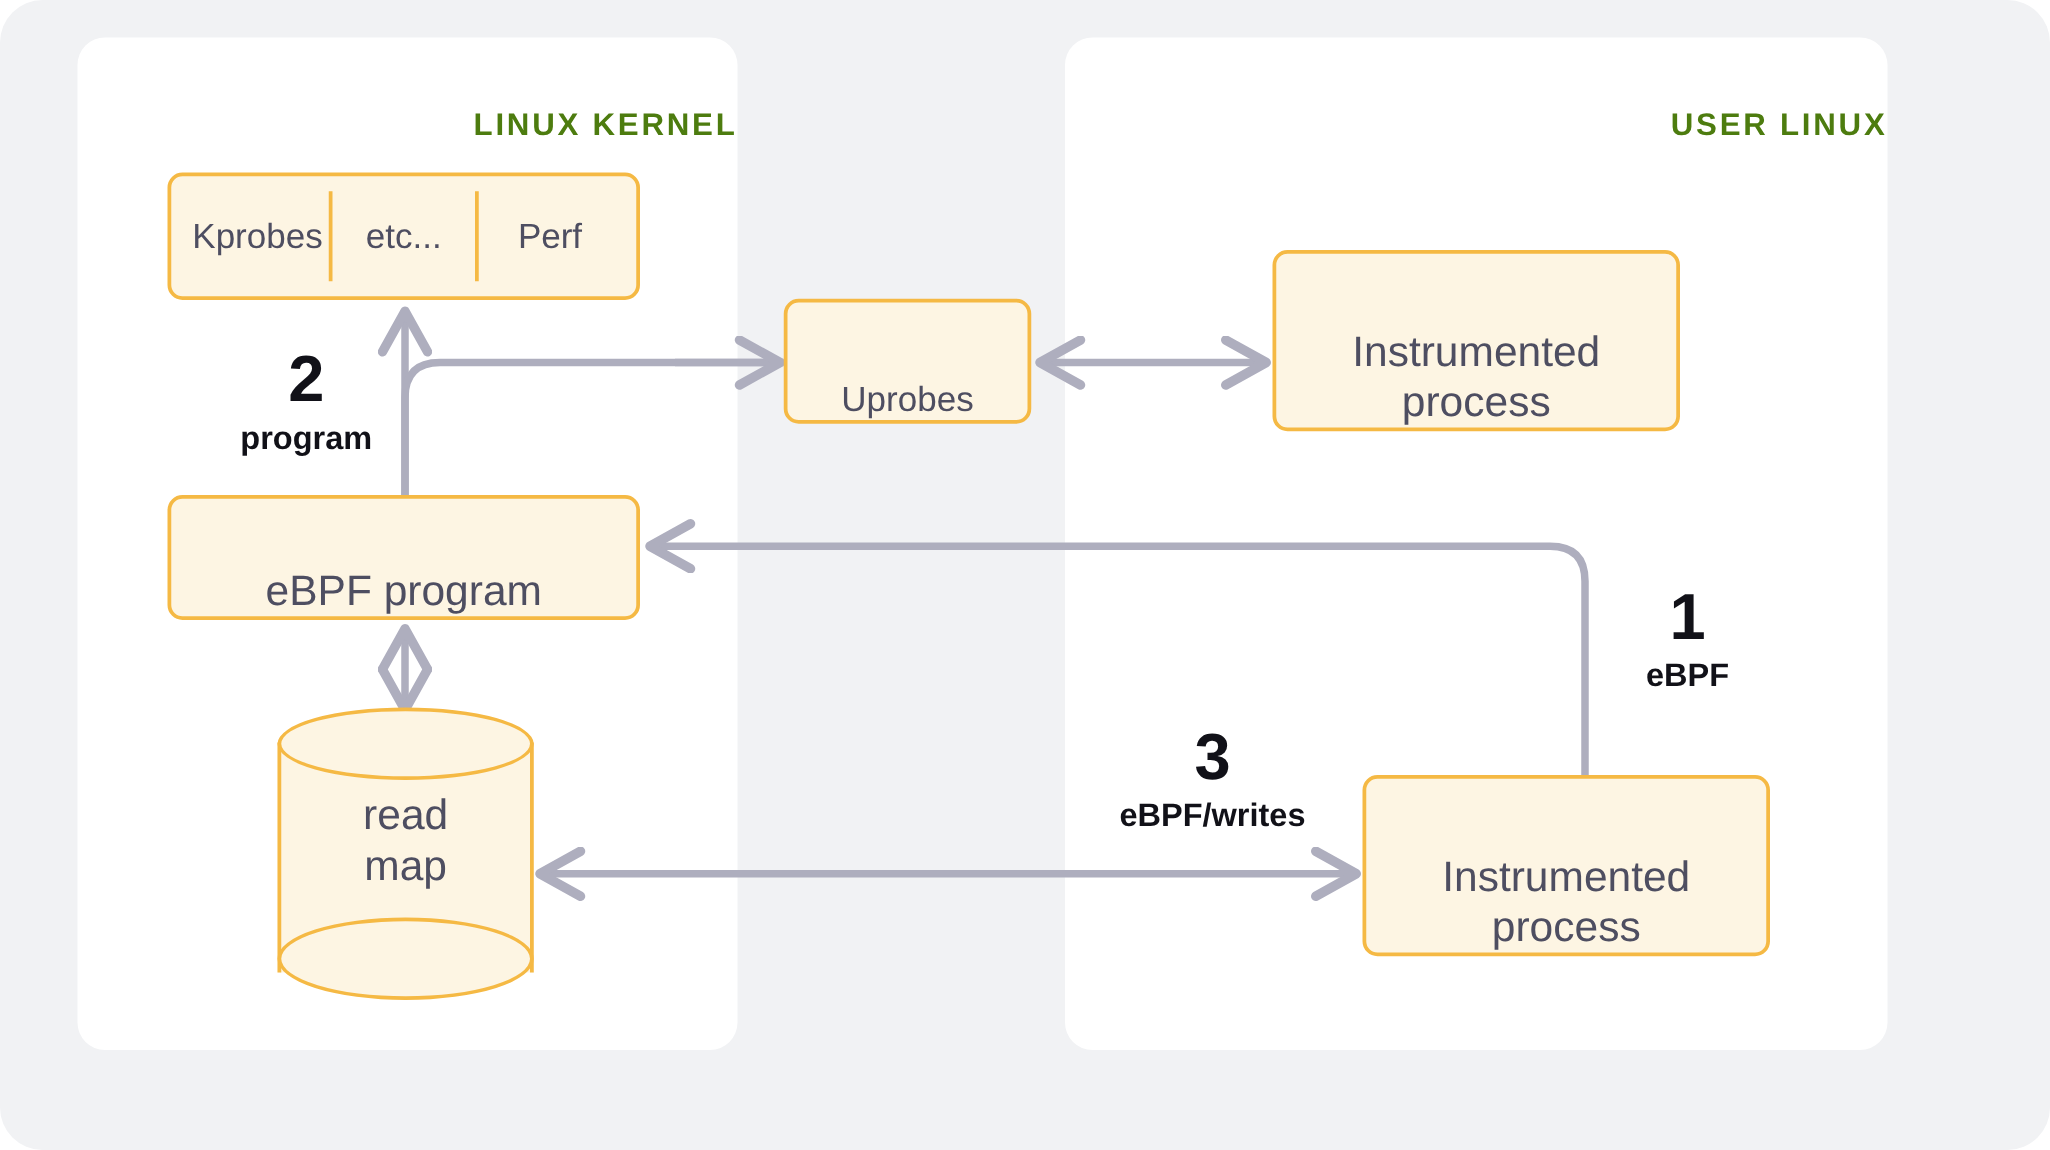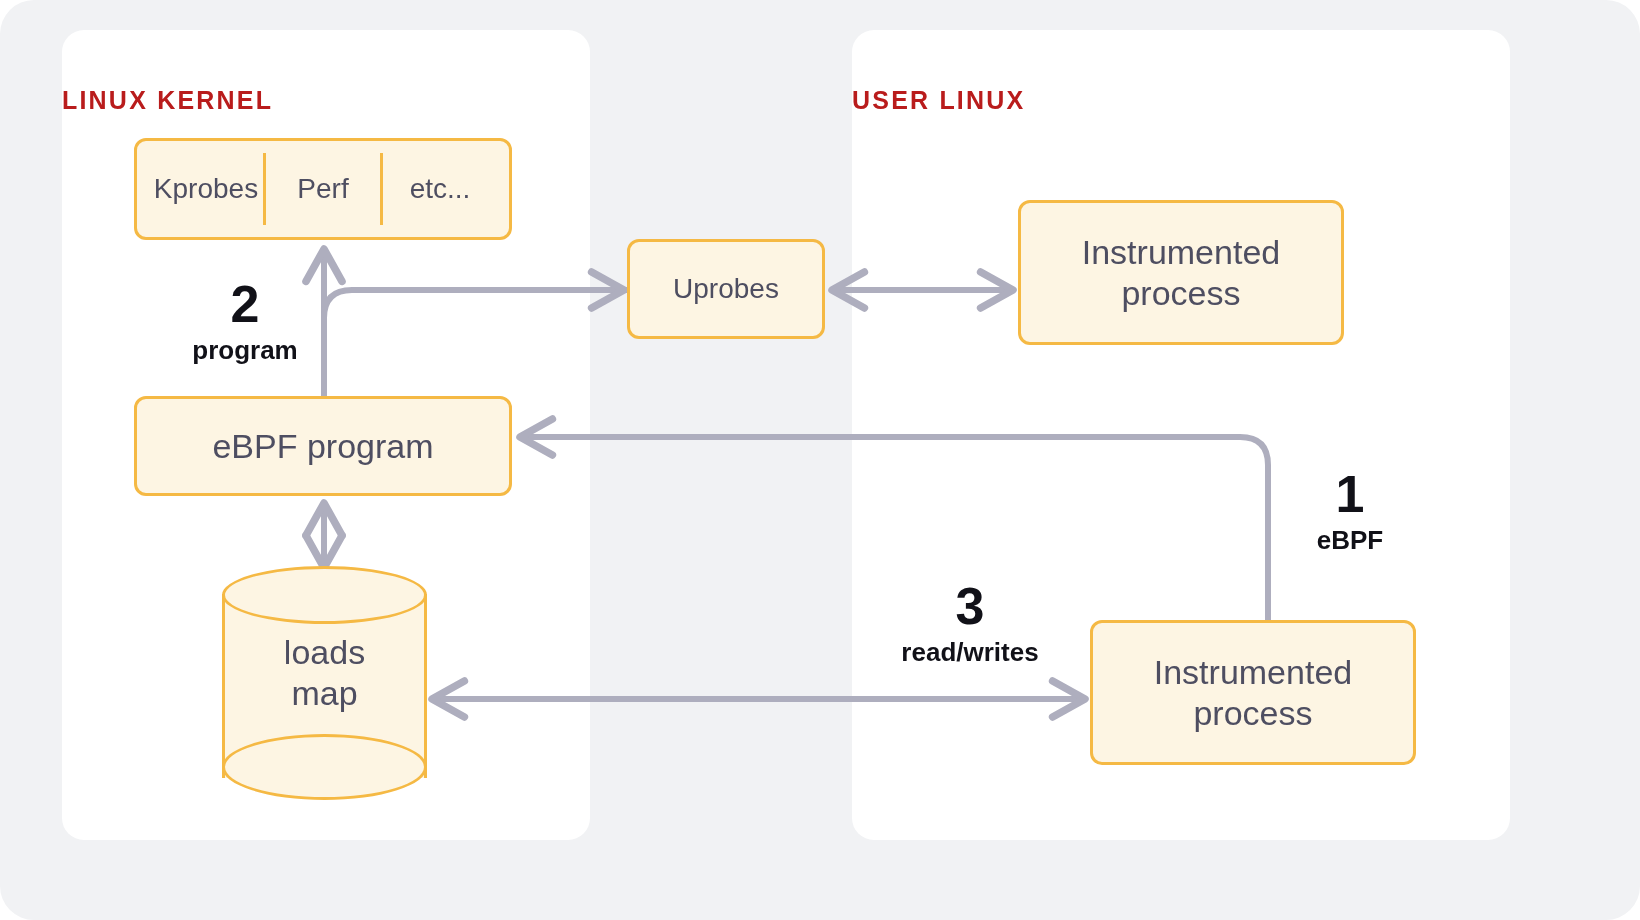--- a/index.html
+++ b/index.html
@@ -30,45 +30,45 @@
     border-radius: 22px;
   }
   #panel-kernel { left: 62px;  top: 30px; width: 528px; height: 810px; }
   #panel-user   { left: 852px; top: 30px; width: 658px; height: 810px; }
 
   .panel-title {
     position: absolute;
     top: 56px;
     left: 0;
     width: 100%;
-    text-align: left;
+    text-align: right;
     font-size: 25px;
     font-weight: bold;
     letter-spacing: 2.2px;
-    color: #b91c1c;
+    color: #4d7c0f;
     white-space: nowrap;
   }
 
   
   #wires {
     position: absolute;
     left: 0; top: 0;
     width: 1640px; height: 920px;
     pointer-events: none;
   }
 
   
   .node {
     position: absolute;
     background: #fdf5e3;
     border: 3px solid #f5b944;
     border-radius: 12px;
     box-sizing: border-box;
     display: flex;
-    align-items: center;
+    align-items: flex-end;
     justify-content: center;
     text-align: center;
     color: #4e4e61;
     line-height: 1.18;
   }
 
   #node-probes {
     left: 134px; top: 138px; width: 378px; height: 102px;
     padding: 12px;
     display: flex;
@@ -211,41 +211,41 @@
 
       <path d="M324,503 L324,568" marker-start="url(#ah)" marker-end="url(#ah2)"></path>
     </g>
   </svg>
 
   <div class="node" id="node-probes">
     <div class="cell">
       <span>Kprobes</span>
     </div>
     <div class="cell">
+      <span>etc...</span>
+    </div>
+    <div class="cell">
       <span>Perf</span>
-    </div>
-    <div class="cell">
-      <span>etc...</span>
     </div>
   </div>
 
   <div class="node" id="node-ebpf-program">
     <span>eBPF program</span>
   </div>
 
   <div class="node" id="node-uprobes">
     <span>Uprobes</span>
   </div>
 
   <div id="node-map">
     <div class="cyl-body"></div>
     <div class="cyl-bottom"></div>
     <div class="cyl-top"></div>
     <div class="cyl-label">
-      <span>loads</span><br>
+      <span>read</span><br>
       <span>map</span>
     </div>
   </div>
 
   <div class="node" id="node-proc-top">
     <div>
       <span>Instrumented</span><br>
       <span>process</span>
     </div>
   </div>
@@ -262,16 +262,16 @@
     <span class="cap">program</span>
   </div>
 
   <div class="step" id="step-1">
     <span class="num">1</span>
     <span class="cap">eBPF</span>
   </div>
 
   <div class="step" id="step-3">
     <span class="num">3</span>
-    <span class="cap">read/writes</span>
+    <span class="cap">eBPF/writes</span>
   </div>
 
 </div>
 
 </body></html>

